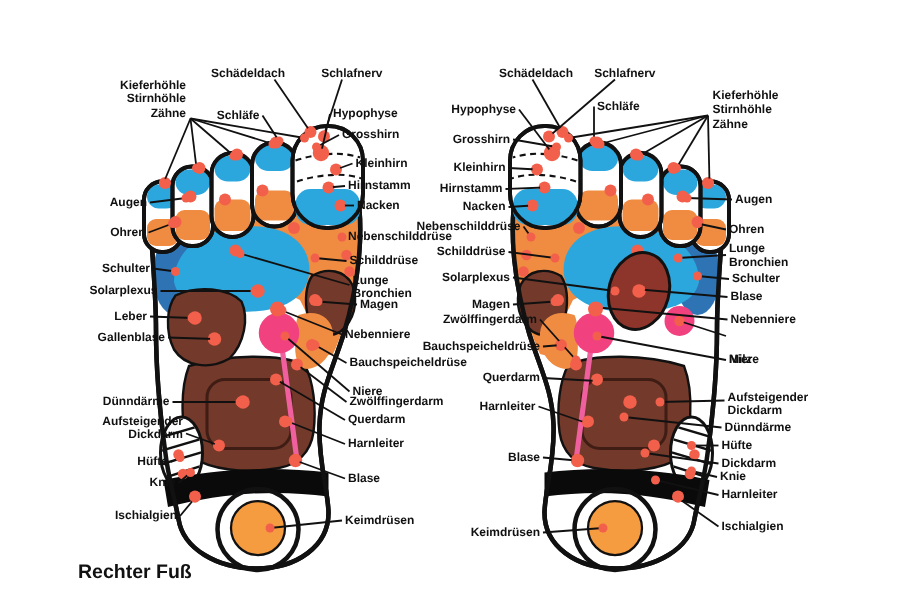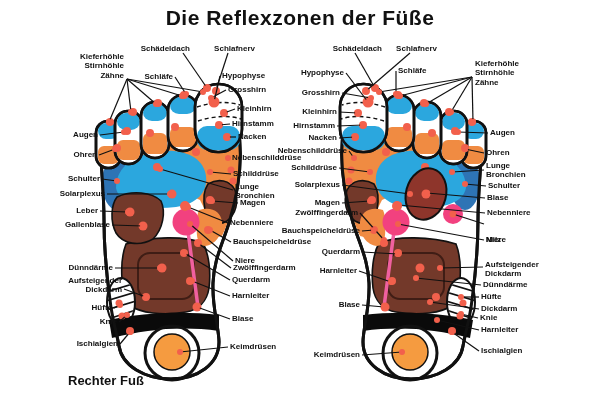--- a/index.html
+++ b/index.html
@@ -30,21 +30,20 @@
   .dash{fill:none;stroke:#111;stroke-width:1.4;stroke-dasharray:4 3;}
   .hatch{stroke:#111;stroke-width:1.6;}
   .hipz{fill:#fff;stroke:#111;stroke-width:2;}
   .leader{stroke:#111;stroke-width:1.2;}
   .band{fill:#0a0a0a;}
 </style>
 </head>
 <body>
 
 <div id="stage">
-  <div id="title">Die Reflexzonen der Füße</div>
 
   <svg id="art" width="600" height="400" viewBox="0 0 600 400">
     <defs>
       <clipPath id="hipclip">
           <ellipse cx="121" cy="302" rx="13" ry="23"></ellipse>
         </clipPath>
       <g id="foot">
 
         <path class="c-sole" d="M 101 160 C 135 148 185 140 238 127 C 243 155 239 190 229 223
           C 221 248 214 260 213 283 C 212 308 219 328 219 342 C 219 364 198 379 171 379
@@ -314,21 +313,21 @@
         <circle cx="430" cy="302" r="3" class="z-dot"></circle>
         <line x1="478" y1="318" x2="461" y2="314" class="leader"></line>
         <circle cx="461" cy="314" r="3" class="z-dot"></circle>
         <line x1="479" y1="330" x2="437" y2="320" class="leader"></line>
         <circle cx="437" cy="320" r="3" class="z-dot"></circle>
         <line x1="479" y1="351" x2="452" y2="332" class="leader"></line>
         <circle cx="452" cy="332" r="3" class="z-dot"></circle>
       </g>
   </svg>
 
-  <div class="footname" style="left:68px;top:373px">Rechter Fuß</div>
+  <div class="footname" style="left:52px;top:373px">Rechter Fuß</div>
 <div class="lbl ar" style="left: 124px; top: 52px;">Kieferhöhle
 Stirnhöhle
 Zähne</div>
     <div class="lbl ar" style="left: 173px; top: 72px;">Schläfe</div>
     <div class="lbl ar" style="left: 190px; top: 44px;">Schädeldach</div>
     <div class="lbl ar" style="left: 255px; top: 44px;">Schlafnerv</div>
     <div class="lbl ar" style="left: 98px; top: 130px;">Augen</div>
     <div class="lbl ar" style="left: 97px; top: 150px;">Ohren</div>
     <div class="lbl ar" style="left: 100px; top: 174px;">Schulter</div>
     <div class="lbl ar" style="left: 105px; top: 189px;">Solarplexus</div>

